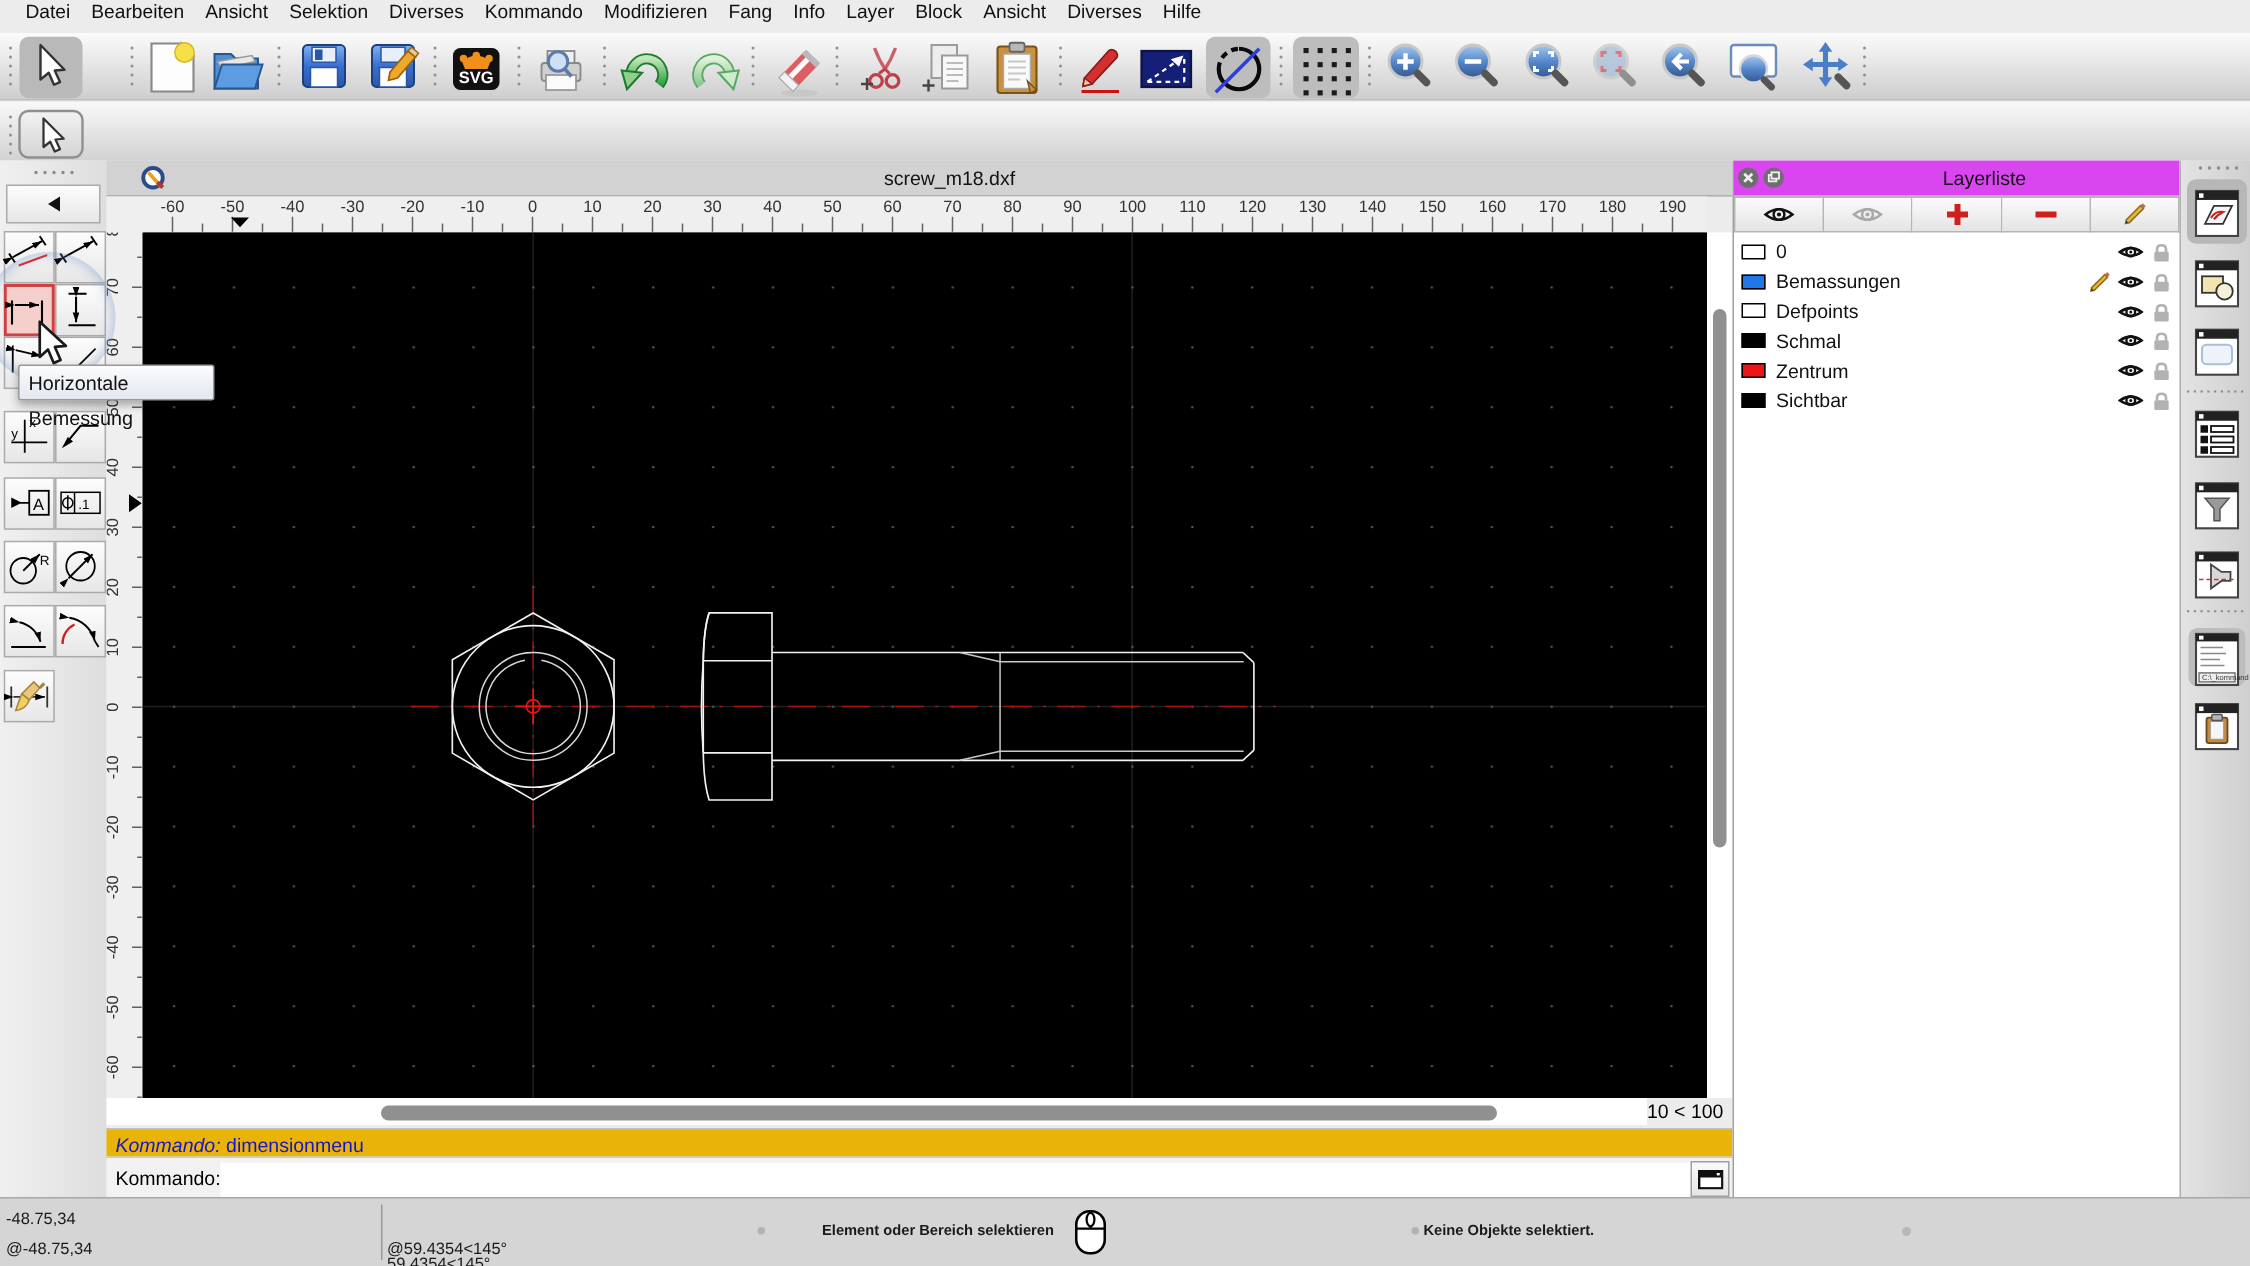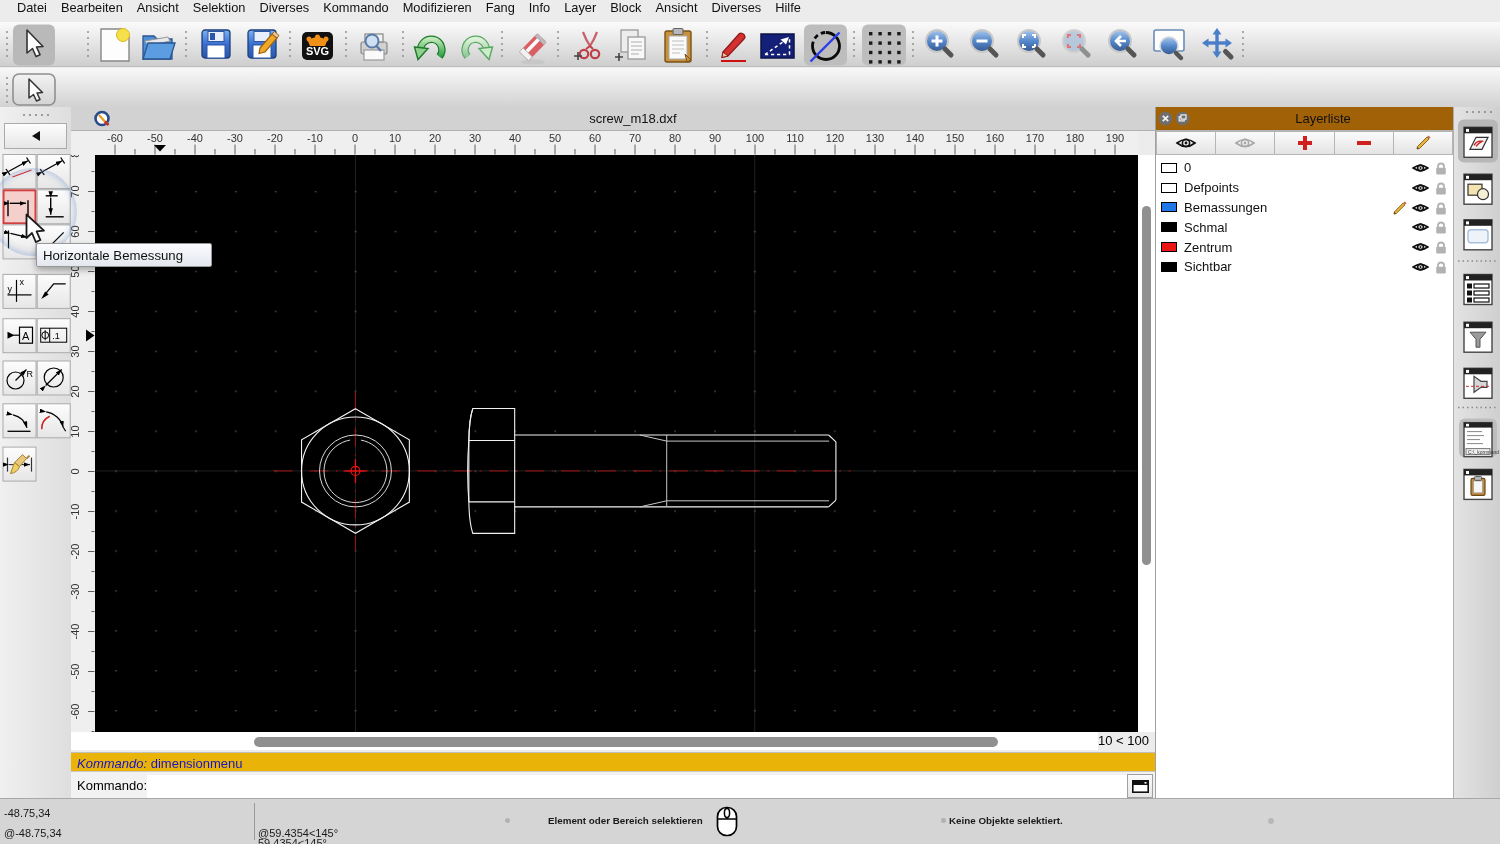--- a/index.html
+++ b/index.html
@@ -39,36 +39,36 @@
   background:#eab308; border-top:1px solid #c0c0c0; font-size:13px; color:#1515cc;
   line-height:21px; padding-left:6px; }
 #cmdrow { position:absolute; left:71px; top:770.5px; width:1084px; height:27.5px;
   background:#f2f2f2; border-top:1px solid #c9c9c9; }
 #statusbar { position:absolute; left:0; top:798px; width:1500px; height:46px;
   background:#d5d5d5; border-top:1px solid #a8a8a8; font-size:11px; color:#1a1a1a; }
 #layerpanel { position:absolute; left:1155px; top:107px; width:298px; height:691px;
   background:#fff; border-left:1px solid #a0a0a0; }
 #dockstrip { position:absolute; left:1453px; top:107px; width:47px; height:691px;
   background:linear-gradient(90deg,#e3e3e3,#cfcfcf); border-left:1px solid #b0b0b0; }
-#lp-title { height:24px; background:#a16207; border-bottom:1px solid #b2b2b2; }
+#lp-title { height:24px; background:#d946ef; border-bottom:1px solid #b2b2b2; }
 #lp-toolbar { height:24px; display:flex; }
 .lpbtn { flex:1; border:1px solid #b5b5b5; border-left:none;
   background:linear-gradient(#fbfbfb,#e4e4e4); display:flex; align-items:center; justify-content:center; }
 .lpbtn:first-child { border-left:1px solid #b5b5b5; }
 .lrow { position:relative; height:19.8px; display:flex; align-items:center; font-size:13px; color:#111; }
 .sw { width:16px; height:10px; border:1.4px solid #000; margin-left:5px; }
 .lname { margin-left:7px; }
 .leye { position:absolute; right:24px; top:4px; }
 .llock { position:absolute; right:5px; top:4px; }
 .lpen { position:absolute; right:45px; top:2px; }
 #glow { position:absolute; left:-11px; top:168px; width:88px; height:88px; border-radius:50%;
   background:radial-gradient(circle, rgba(120,150,205,0.0) 0 55%, rgba(110,142,198,0.07) 62%, rgba(105,140,200,0.34) 72% 77%, rgba(110,145,200,0.12) 83%, rgba(115,148,205,0.20) 87% 90%, rgba(120,150,210,0) 95%); }
-#tooltip { position:absolute; left:12px; top:242.5px; width:176px; height:24px;
+#tooltip { position:absolute; left:12px; top:242.5px; width:131px; height:24px;
   background:linear-gradient(#fbfcfe,#e3e7ee); border:1px solid #989898; box-shadow:0 3px 6px rgba(0,0,0,0.3);
-  font-size:13.2px; color:#111; line-height:23px; padding-left:6px; border-radius:2px;margin-left:24px; }
+  font-size:13.2px; color:#111; line-height:23px; padding-left:6px; border-radius:2px; }
 #cursor { position:absolute; left:25px; top:213px; }
 </style>
 </head>
 <body>
 <div id="menubar">
 <span>Datei</span>
     <span>Bearbeiten</span>
     <span>Ansicht</span>
     <span>Selektion</span>
     <span>Diverses</span>
@@ -779,40 +779,40 @@
         <path d="M1.2,6 Q8.5,0.8 15.8,6 Q8.5,11.2 1.2,6 Z" fill="none" stroke="#111" stroke-width="1.7"></path>
         <circle cx="8.5" cy="6" r="2.9" fill="none" stroke="#111" stroke-width="1.6"></circle>
         <circle cx="8.5" cy="6" r="1" fill="#111"></circle>
       </svg>
       <svg class="llock" width="14" height="13" viewBox="0 0 14 13">
         <path d="M4,6 V4.2 Q4,1.5 7,1.5 Q10,1.5 10,4.2 V6" fill="none" stroke="#b2b2b2" stroke-width="1.8"></path>
         <rect x="2.2" y="5.8" width="9.6" height="6.6" rx="1" fill="#b2b2b2"></rect>
       </svg>
     </div>
   <div class="lrow">
-      <span class="sw" style="background:#fff"></span>
-      <span class="lname">Defpoints</span>
-      <svg class="leye" width="17" height="12" viewBox="0 0 17 12">
-        <path d="M1.2,6 Q8.5,0.8 15.8,6 Q8.5,11.2 1.2,6 Z" fill="none" stroke="#111" stroke-width="1.7"></path>
-        <circle cx="8.5" cy="6" r="2.9" fill="none" stroke="#111" stroke-width="1.6"></circle>
-        <circle cx="8.5" cy="6" r="1" fill="#111"></circle>
-      </svg>
-      <svg class="llock" width="14" height="13" viewBox="0 0 14 13">
-        <path d="M4,6 V4.2 Q4,1.5 7,1.5 Q10,1.5 10,4.2 V6" fill="none" stroke="#b2b2b2" stroke-width="1.8"></path>
-        <rect x="2.2" y="5.8" width="9.6" height="6.6" rx="1" fill="#b2b2b2"></rect>
-      </svg>
-    </div>
-  <div class="lrow">
       <span class="sw" style="background:#2277e8"></span>
       <span class="lname">Bemassungen</span>
       <svg class="lpen" width="17" height="17" viewBox="0 0 17 17">
         <path d="M3,14 L5.2,13.6 L14,4.8 L12.2,3 L3.4,11.8 Z" fill="#e8b23c" stroke="#8a6a1a" stroke-width="1"></path>
         <path d="M12.2,3 L14,4.8 L15.6,3.2 L13.8,1.4 Z" fill="#c86a50"></path>
         <path d="M3,14 L5,13.6 L3.4,12 Z" fill="#5a2a1a"></path>
       </svg>
+      <svg class="leye" width="17" height="12" viewBox="0 0 17 12">
+        <path d="M1.2,6 Q8.5,0.8 15.8,6 Q8.5,11.2 1.2,6 Z" fill="none" stroke="#111" stroke-width="1.7"></path>
+        <circle cx="8.5" cy="6" r="2.9" fill="none" stroke="#111" stroke-width="1.6"></circle>
+        <circle cx="8.5" cy="6" r="1" fill="#111"></circle>
+      </svg>
+      <svg class="llock" width="14" height="13" viewBox="0 0 14 13">
+        <path d="M4,6 V4.2 Q4,1.5 7,1.5 Q10,1.5 10,4.2 V6" fill="none" stroke="#b2b2b2" stroke-width="1.8"></path>
+        <rect x="2.2" y="5.8" width="9.6" height="6.6" rx="1" fill="#b2b2b2"></rect>
+      </svg>
+    </div>
+  <div class="lrow">
+      <span class="sw" style="background:#fff"></span>
+      <span class="lname">Defpoints</span>
       <svg class="leye" width="17" height="12" viewBox="0 0 17 12">
         <path d="M1.2,6 Q8.5,0.8 15.8,6 Q8.5,11.2 1.2,6 Z" fill="none" stroke="#111" stroke-width="1.7"></path>
         <circle cx="8.5" cy="6" r="2.9" fill="none" stroke="#111" stroke-width="1.6"></circle>
         <circle cx="8.5" cy="6" r="1" fill="#111"></circle>
       </svg>
       <svg class="llock" width="14" height="13" viewBox="0 0 14 13">
         <path d="M4,6 V4.2 Q4,1.5 7,1.5 Q10,1.5 10,4.2 V6" fill="none" stroke="#b2b2b2" stroke-width="1.8"></path>
         <rect x="2.2" y="5.8" width="9.6" height="6.6" rx="1" fill="#b2b2b2"></rect>
       </svg>
     </div>

